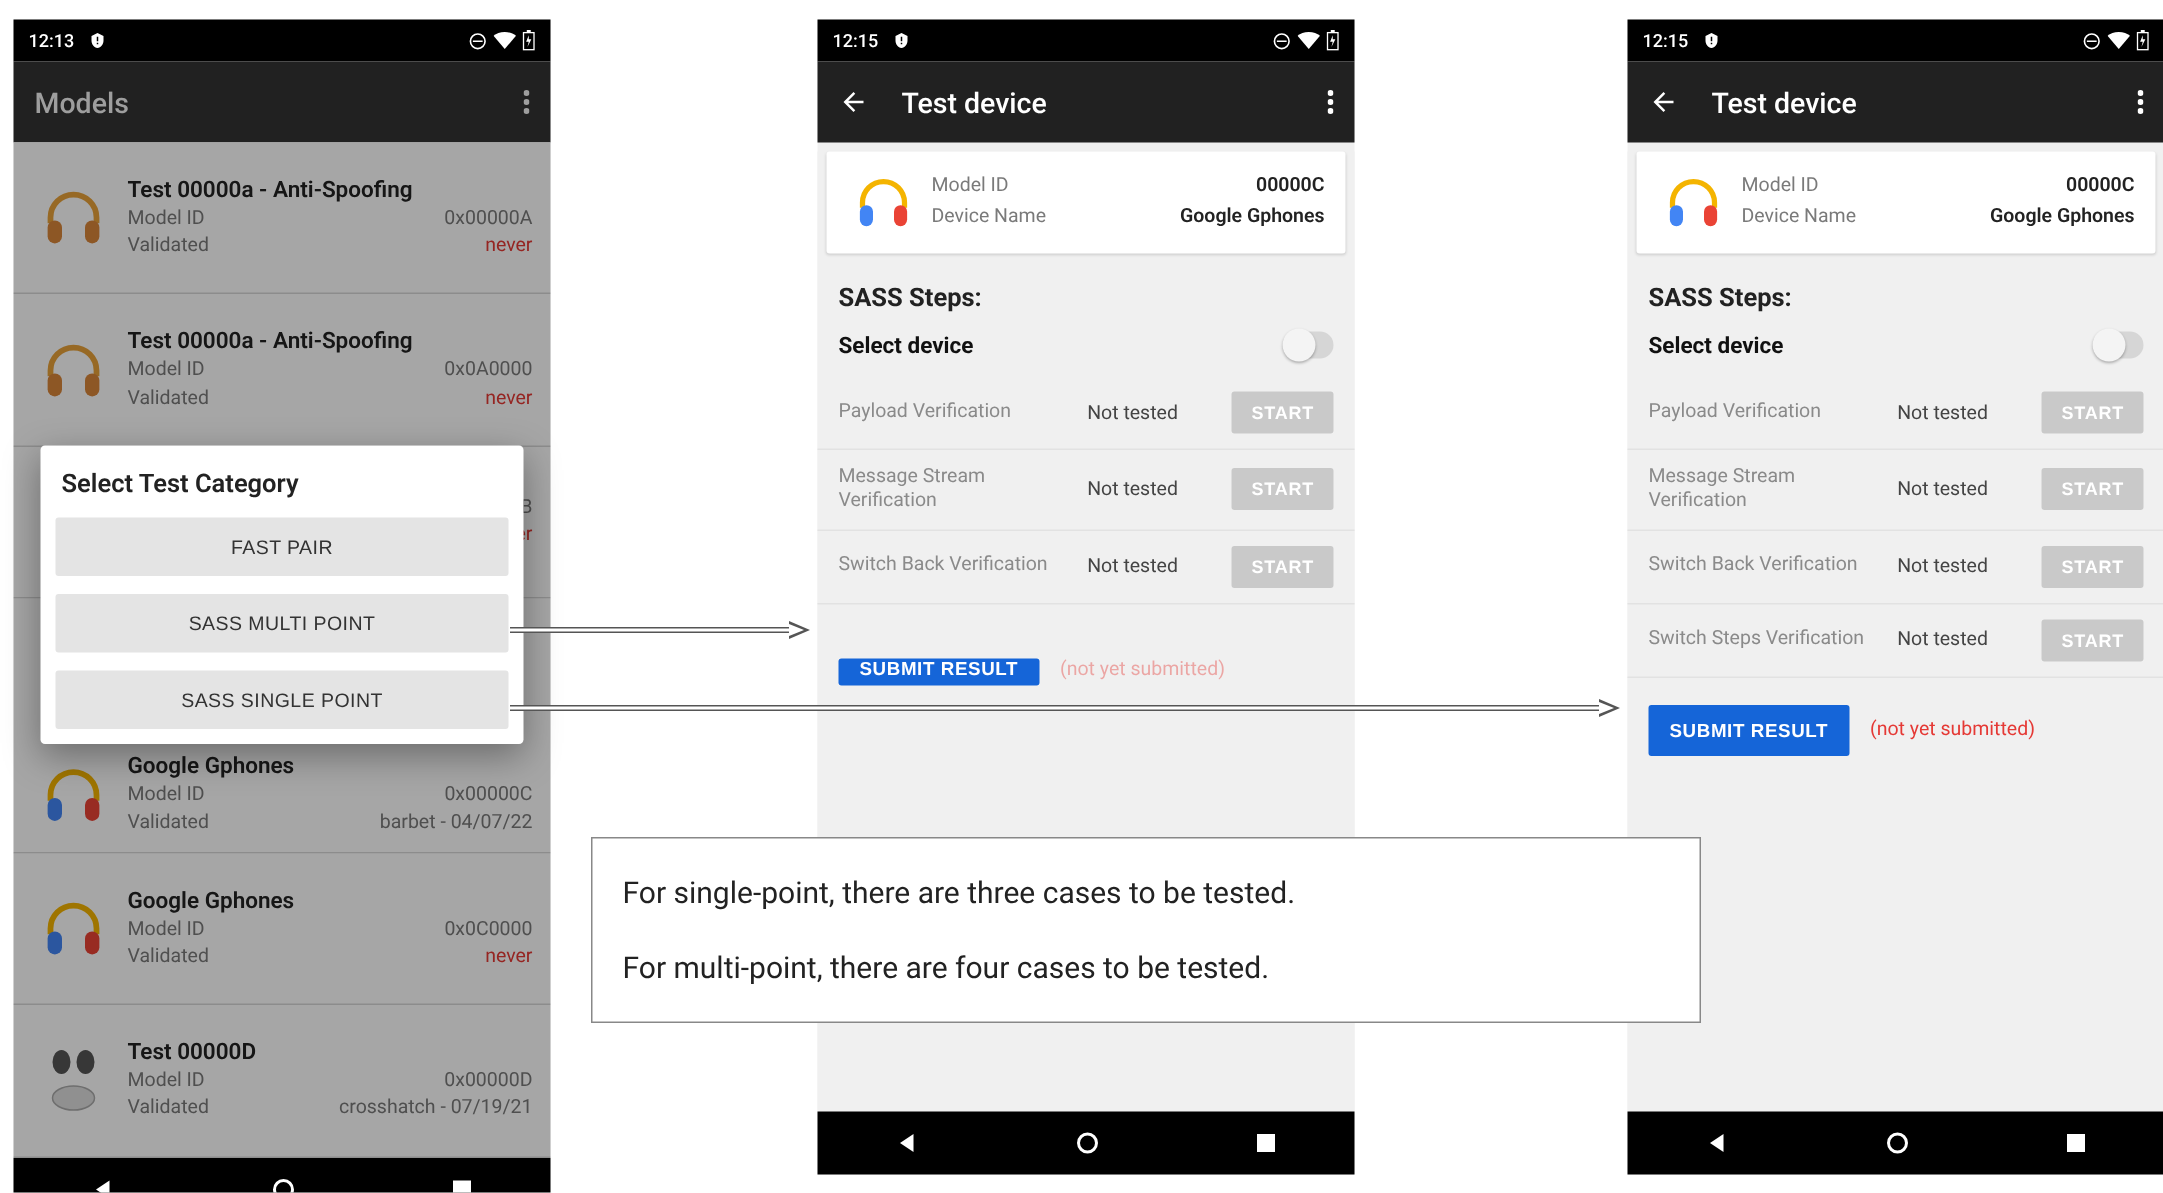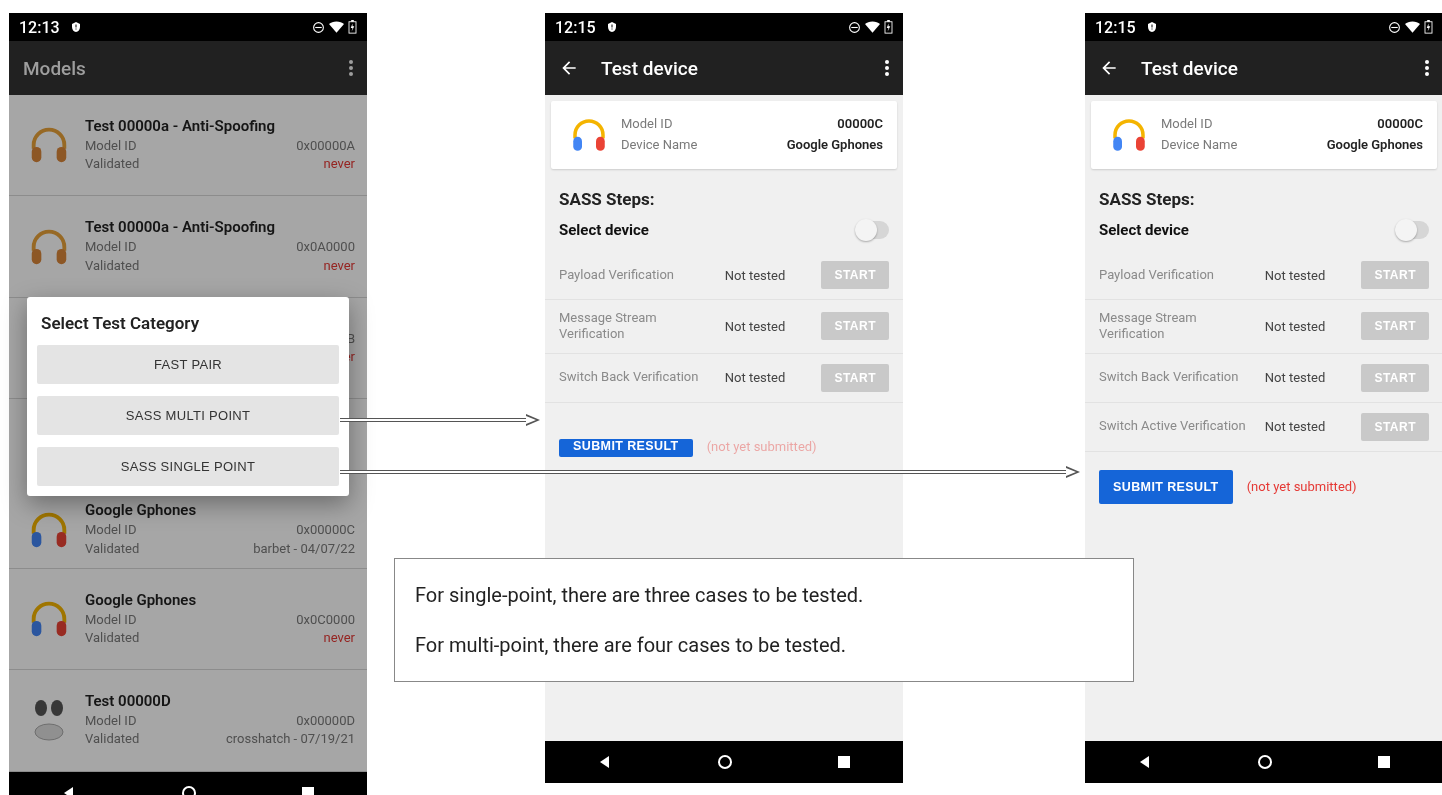--- a/index.html
+++ b/index.html
@@ -22,21 +22,21 @@
   .phone3 { left: 1084px; top: 12px; }
 
   
   .statusbar {
     height: 28px;
     background: #000;
     color: #fff;
     display: flex;
     align-items: center;
     padding: 0 10px;
-    font-size: 16px;
+    font-size: 12px;
     font-weight: 500;
   }
   .statusbar .time { flex: 0 0 auto; margin-right: 6px; }
   .statusbar .spacer { flex: 1; }
   .status-icon { margin-left: 4px; display:inline-flex; align-items:center; }
 
   
   .appbar {
     height: 54px;
     background: #212121;
@@ -604,21 +604,21 @@
       <span class="name">Message Stream Verification</span>
       <span class="status">Not tested</span>
       <button class="start">START</button>
     </div>
     <div class="step">
       <span class="name">Switch Back Verification</span>
       <span class="status">Not tested</span>
       <button class="start">START</button>
     </div>
     <div class="step">
-      <span class="name">Switch Active Verification</span>
+      <span class="name">Switch Steps Verification</span>
       <span class="status">Not tested</span>
       <button class="start">START</button>
     </div>
 
     <div class="submit-row">
       <button class="submit-btn">SUBMIT RESULT</button>
       <span class="not-sub">(not yet submitted)</span>
     </div>
     <div style="height:184px;"></div>
   </div>

